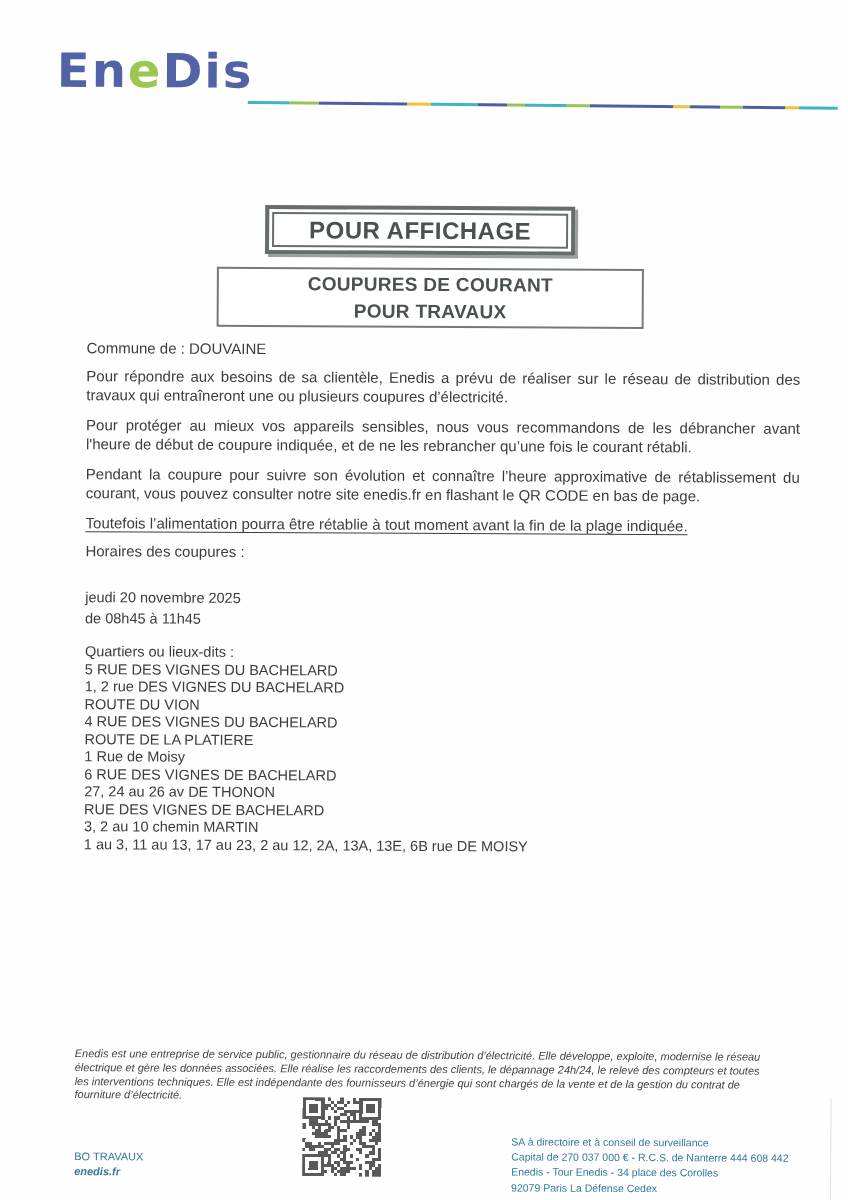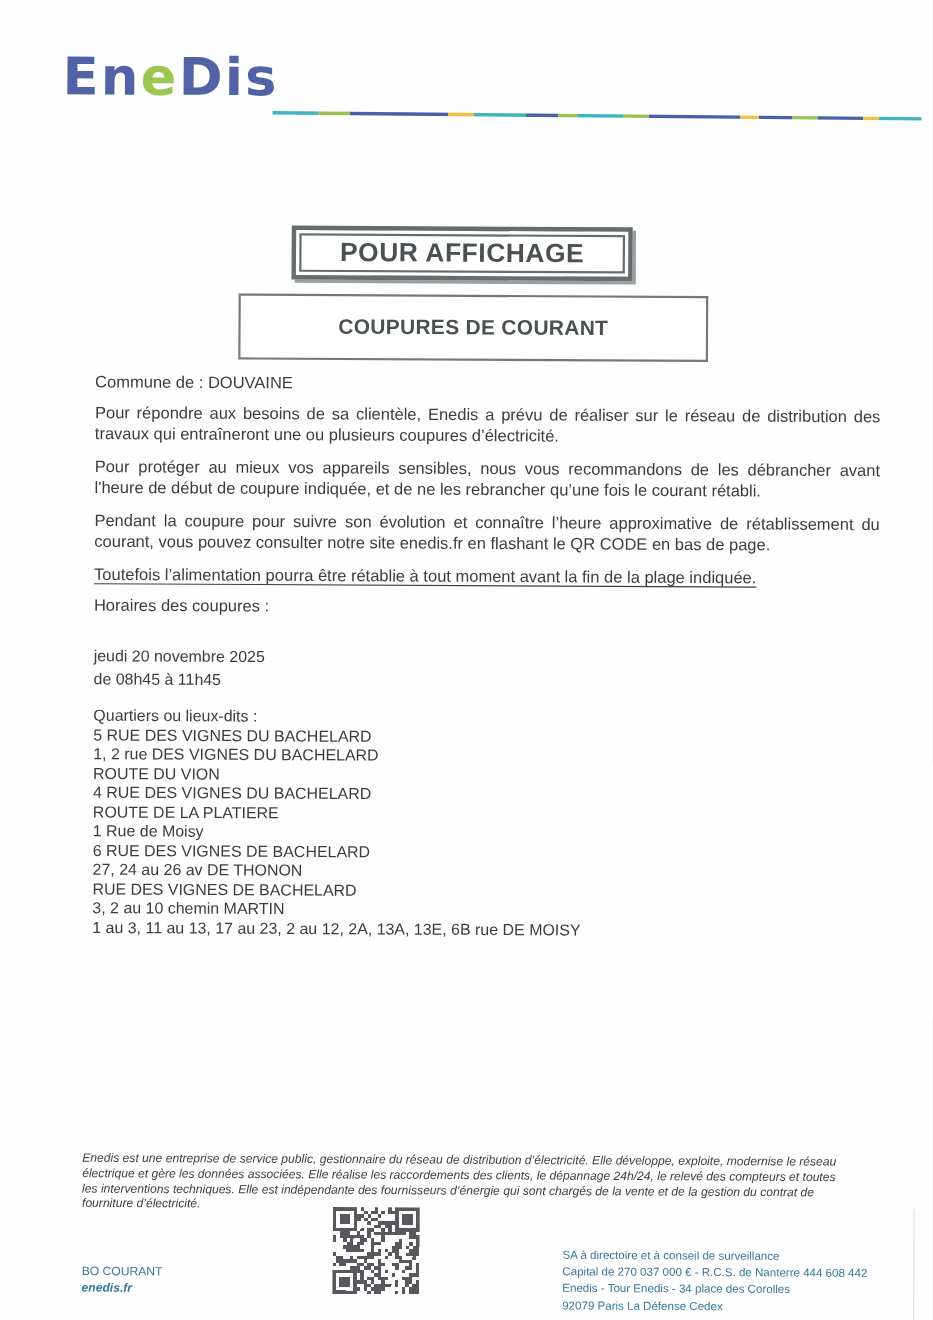--- a/index.html
+++ b/index.html
@@ -66,20 +66,21 @@
 
     <div class="logo"><span class="lg-blue">En</span><span class="lg-green">e</span><span class="lg-blue">Dis</span></div>
     <div class="brand-line"></div>
 
     <div class="affichage-box">
       <span>POUR AFFICHAGE</span>
     </div>
 
     <div class="coupures-box">
       <div>COUPURES DE COURANT</div>
+      <div>POUR TRAVAUX</div>
     </div>
 
     <main class="content">
       <p class="commune">Commune de : DOUVAINE</p>
       <p class="just">Pour répondre aux besoins de sa clientèle, Enedis a prévu de réaliser sur le réseau de distribution des travaux qui entraîneront une ou plusieurs coupures d’électricité.</p>
       <p class="just">Pour protéger au mieux vos appareils sensibles, nous vous recommandons de les débrancher avant l'heure de début de coupure indiquée, et de ne les rebrancher qu’une fois le courant rétabli.</p>
       <p class="just">Pendant la coupure pour suivre son évolution et connaître l’heure approximative de rétablissement du courant, vous pouvez consulter notre site enedis.fr en flashant le QR CODE en bas de page.</p>
       <p class="underlined">Toutefois l’alimentation pourra être rétablie à tout moment avant la fin de la plage indiquée.</p>
       <p class="horaires">Horaires des coupures :</p>
 
@@ -431,21 +432,21 @@
           <rect x="12" y="24" width="1" height="1" fill="#57595c"></rect>
           <rect x="13" y="24" width="1" height="1" fill="#57595c"></rect>
           <rect x="18" y="24" width="1" height="1" fill="#57595c"></rect>
           <rect x="20" y="24" width="1" height="1" fill="#57595c"></rect>
           <rect x="22" y="24" width="1" height="1" fill="#57595c"></rect>
           <rect x="23" y="24" width="1" height="1" fill="#57595c"></rect>
           <rect x="24" y="24" width="1" height="1" fill="#57595c"></rect>
         </svg></div>
 
     <div class="bottom-left">
-      <div>BO COURANT</div>
+      <div>BO TRAVAUX</div>
       <div class="site">enedis.fr</div>
     </div>
 
     <div class="legal">
 
     <div>SA à directoire et à conseil de surveillance</div>
         <div>Capital de 270 037 000 € - R.C.S. de Nanterre 444 608 442</div>
         <div>Enedis - Tour Enedis - 34 place des Corolles</div>
         <div>92079 Paris La Défense Cedex</div>
       </div>

